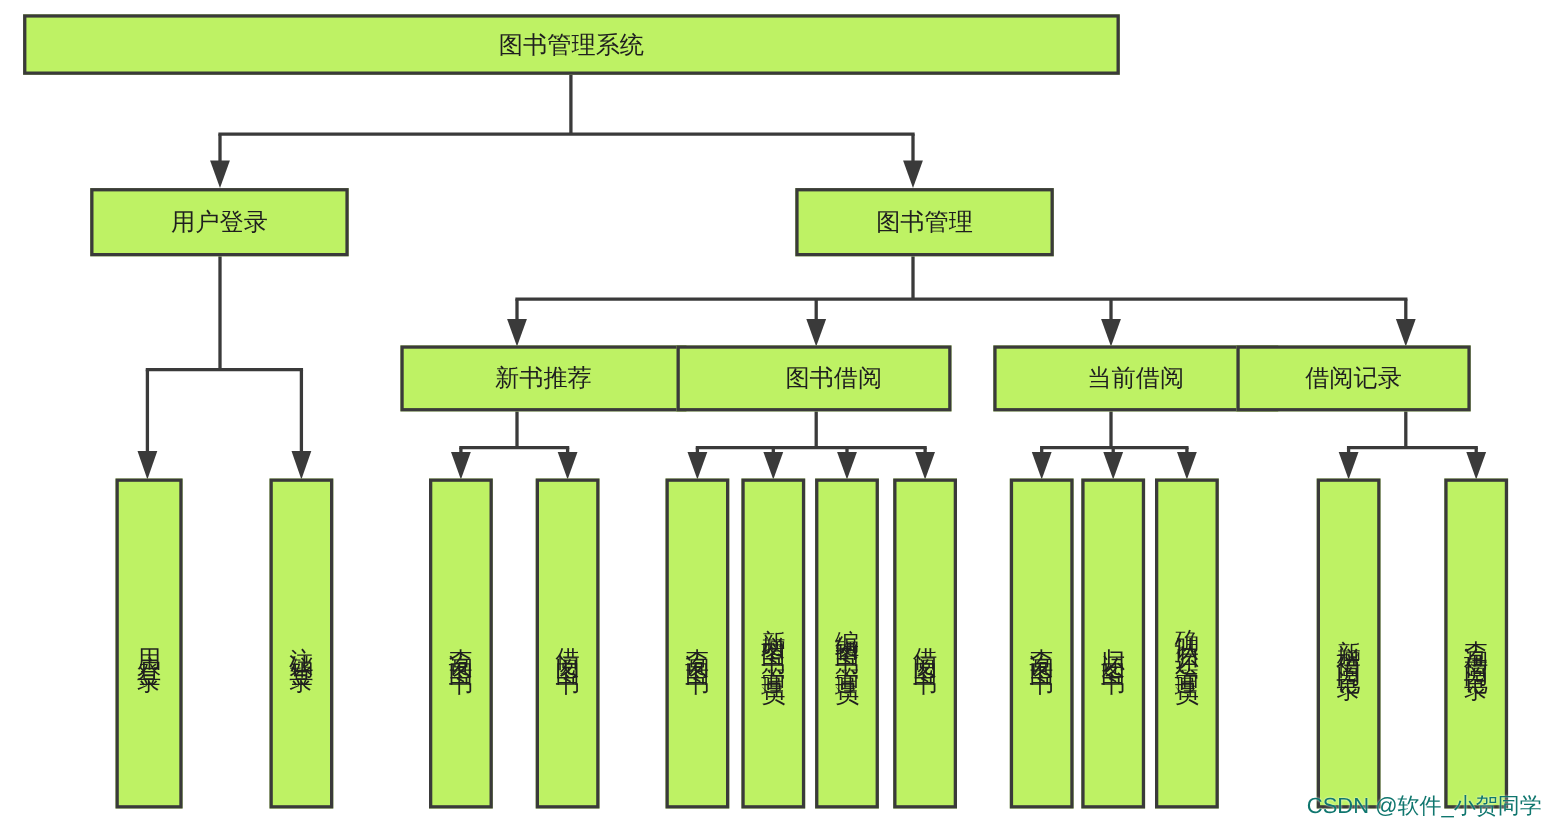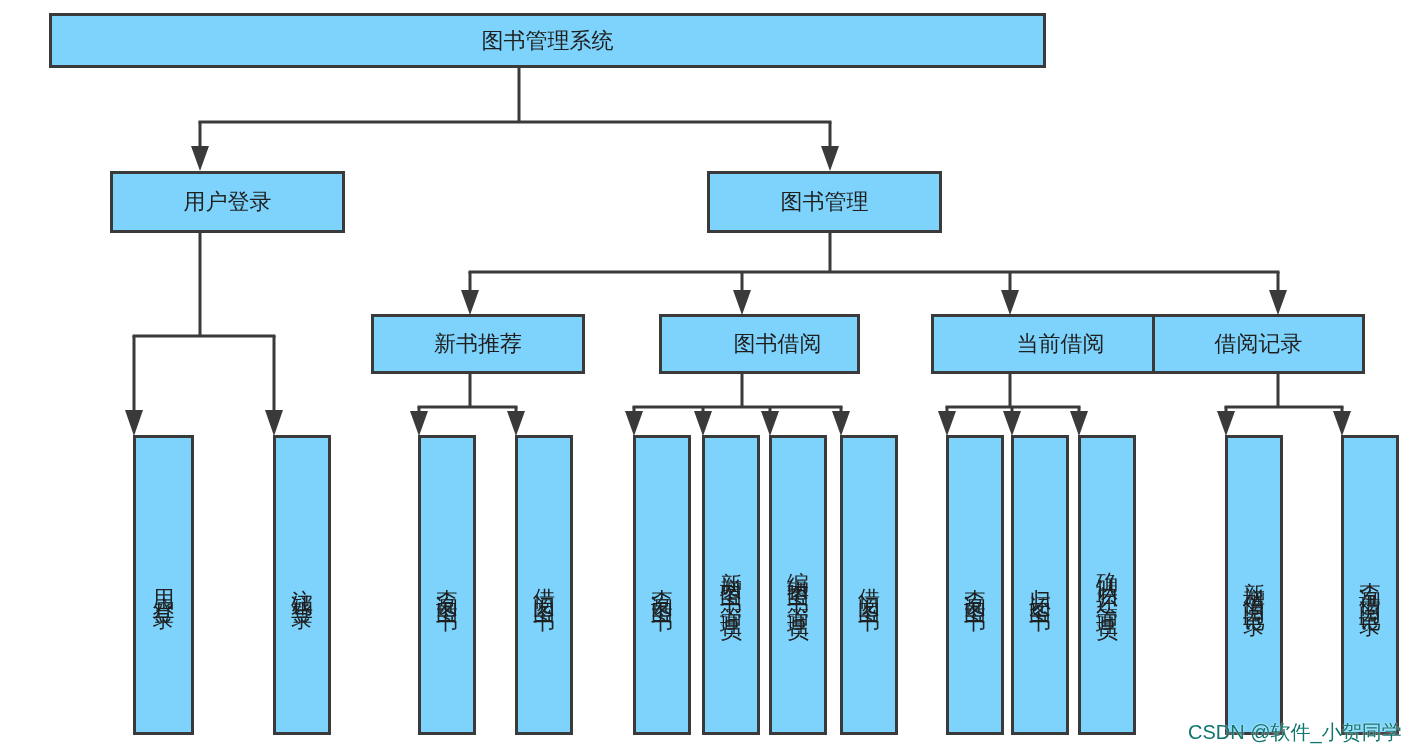--- a/index.html
+++ b/index.html
@@ -19,26 +19,25 @@
     position: absolute;
     left: 0;
     top: 0;
     width: 1405px;
     height: 747px;
   }
   .box {
     position: absolute;
     box-sizing: border-box;
     border: 3px solid #3a3a3a;
-    background: #7dd3fc;
+    background: #bef264;
     display: flex;
     align-items: center;
     justify-content: center;
     color: #1f1f1f;
-    margin-left: 28px;
   }
   .root  { left: 21px;  top: 13px;  width: 997px; height: 55px; font-size: 22px; }
   .lvl2  { top: 171px; height: 62px; width: 235px; font-size: 22px; }
   .lvl3  { top: 314px; height: 60px; font-size: 22px; }
   .leaf  { top: 435px; height: 300px; width: 58px; }
   .vtext {
     writing-mode: vertical-rl;
     text-orientation: mixed;
     font-size: 22px;
     letter-spacing: 7px;
@@ -130,24 +129,24 @@
       <polygon points="1070,411 1088,411 1079,436"></polygon>
 
       <polygon points="1217,411 1235,411 1226,436"></polygon>
       <polygon points="1333,411 1351,411 1342,436"></polygon>
     </g>
   </svg>
 
   <div class="box root">图书管理系统</div>
 
   <div class="box lvl2" style="left:82px;">用户登录</div>
-  <div class="box lvl2" style="left:679px;">图书管理</div>
+  <div class="box lvl2" style="left:723px;">图书管理</div>
 
-  <div class="box lvl3" style="left:343px;width:214px;">新书推荐</div>
-  <div class="box lvl3" style="left:631px;width:201px;padding-left:36px;">图书借阅</div>
+  <div class="box lvl3" style="left:364px;width:260px;">新书推荐</div>
+  <div class="box lvl3" style="left:615px;width:250px;padding-left:36px;">图书借阅</div>
   <div class="box lvl3" style="left:903px;width:259px;">当前借阅</div>
   <div class="box lvl3" style="left:1124px;width:213px;">借阅记录</div>
 
   <div class="box leaf" style="left:105px;width:61px;">
     <span class="vtext">用户登录</span>
   </div>
   <div class="box leaf" style="left:245px;">
     <span class="vtext">注销登录</span>
   </div>
   <div class="box leaf" style="left:390px;">

